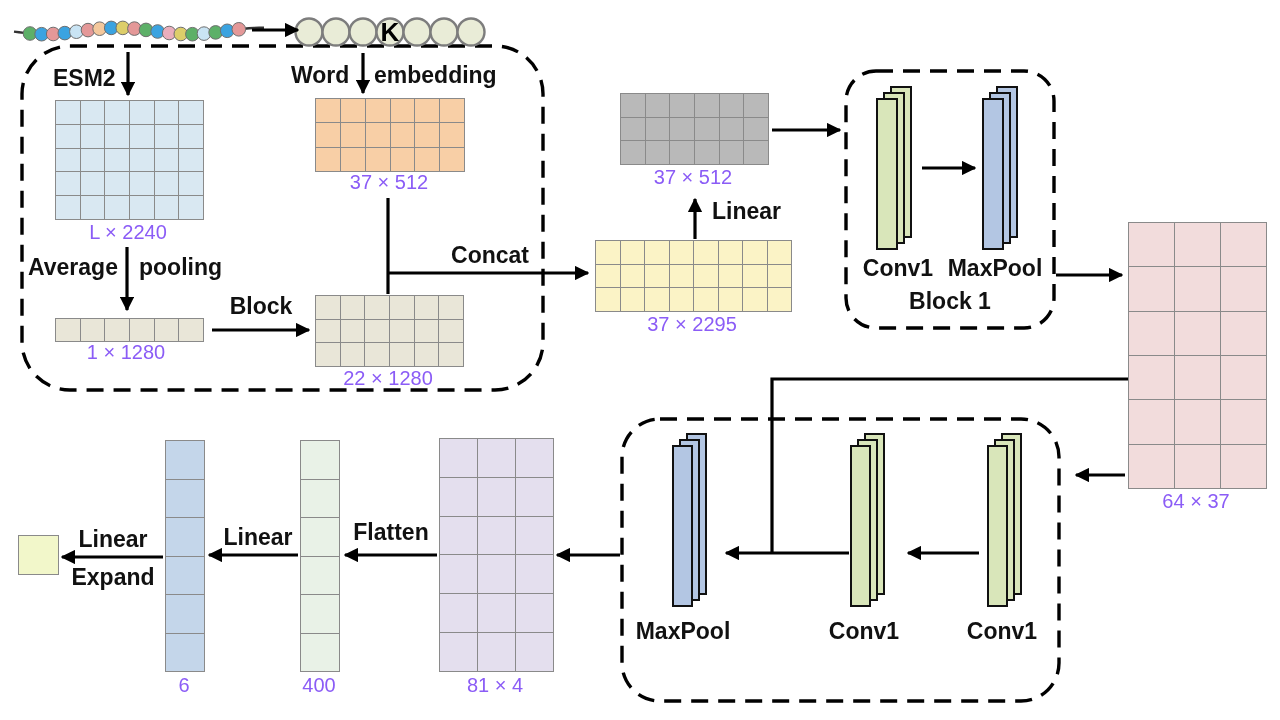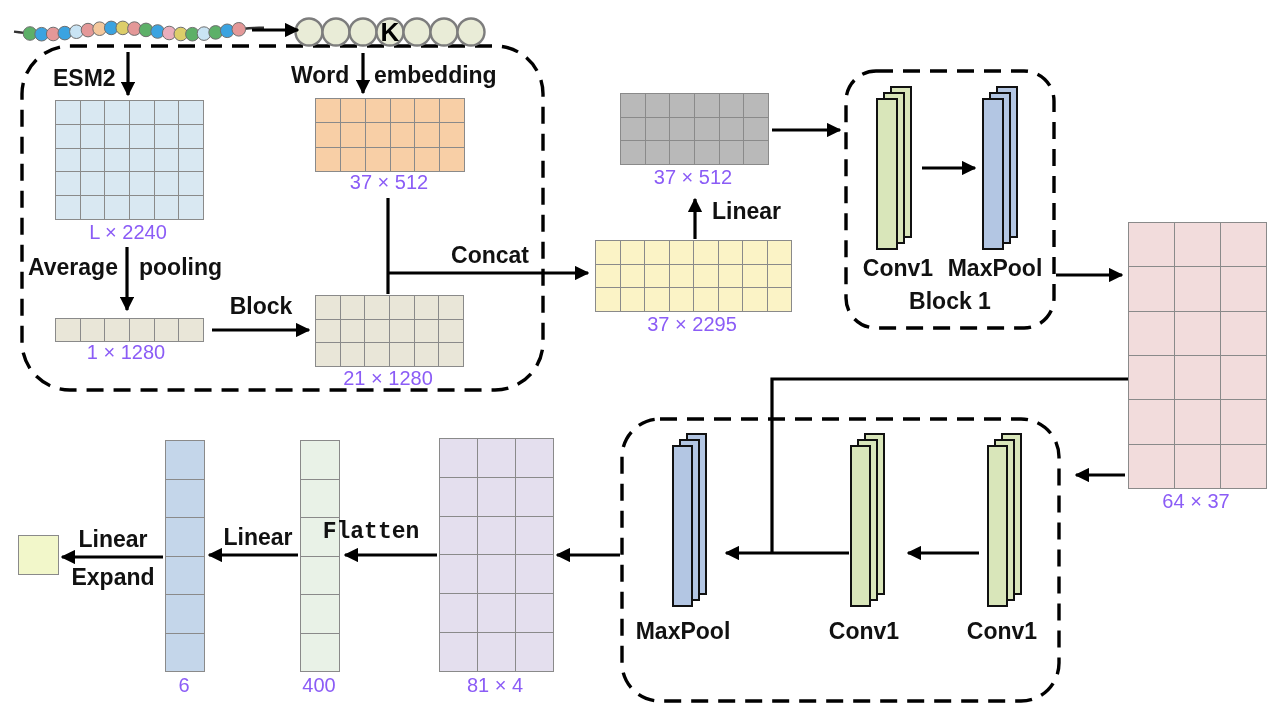--- a/index.html
+++ b/index.html
@@ -303,35 +303,35 @@
     </div>
 
   <span class="lbl" style="left:53px;  top:66px;">ESM2</span>
   <span class="lbl" style="left:291px; top:63px;">Word</span>
   <span class="lbl" style="left:374px; top:63px;">embedding</span>
   <span class="lbl" style="left:28px;  top:255px;">Average</span>
   <span class="lbl" style="left:139px; top:255px;">pooling</span>
   <span class="lbl ctr" style="left:261px; top:294px;">Block</span>
   <span class="lbl ctr" style="left:490px; top:243px;">Concat</span>
   <span class="lbl" style="left:712px; top:199px;">Linear</span>
-  <span class="lbl ctr" style="left:371px; top:520px;font-family:Liberation Mono, monospace;">Flatten</span>
+  <span class="lbl ctr" style="left:391px; top:520px;">Flatten</span>
   <span class="lbl ctr" style="left:258px; top:525px;">Linear</span>
   <span class="lbl ctr" style="left:113px; top:527px;">Linear</span>
   <span class="lbl ctr" style="left:113px; top:565px;">Expand</span>
 
   <span class="lbl ctr" style="left:898px;  top:256px;">Conv1</span>
   <span class="lbl ctr" style="left:995px;  top:256px;">MaxPool</span>
   <span class="lbl ctr" style="left:950px;  top:289px;">Block 1</span>
   <span class="lbl ctr" style="left:683px;  top:619px;">MaxPool</span>
   <span class="lbl ctr" style="left:864px;  top:619px;">Conv1</span>
   <span class="lbl ctr" style="left:1002px; top:619px;">Conv1</span>
 
   <span class="dim ctr" style="left:128px;  top:222px;">L × 2240</span>
   <span class="dim ctr" style="left:126px;  top:342px;">1 × 1280</span>
-  <span class="dim ctr" style="left:388px;  top:368px;">21 × 1280</span>
+  <span class="dim ctr" style="left:388px;  top:368px;">22 × 1280</span>
   <span class="dim ctr" style="left:389px;  top:172px;">37 × 512</span>
   <span class="dim ctr" style="left:692px;  top:314px;">37 × 2295</span>
   <span class="dim ctr" style="left:693px;  top:167px;">37 × 512</span>
   <span class="dim ctr" style="left:1196px; top:491px;">64 × 37</span>
   <span class="dim ctr" style="left:495px;  top:675px;">81 × 4</span>
   <span class="dim ctr" style="left:319px;  top:675px;">400</span>
   <span class="dim ctr" style="left:184px;  top:675px;">6</span>
 
 </div>
 

